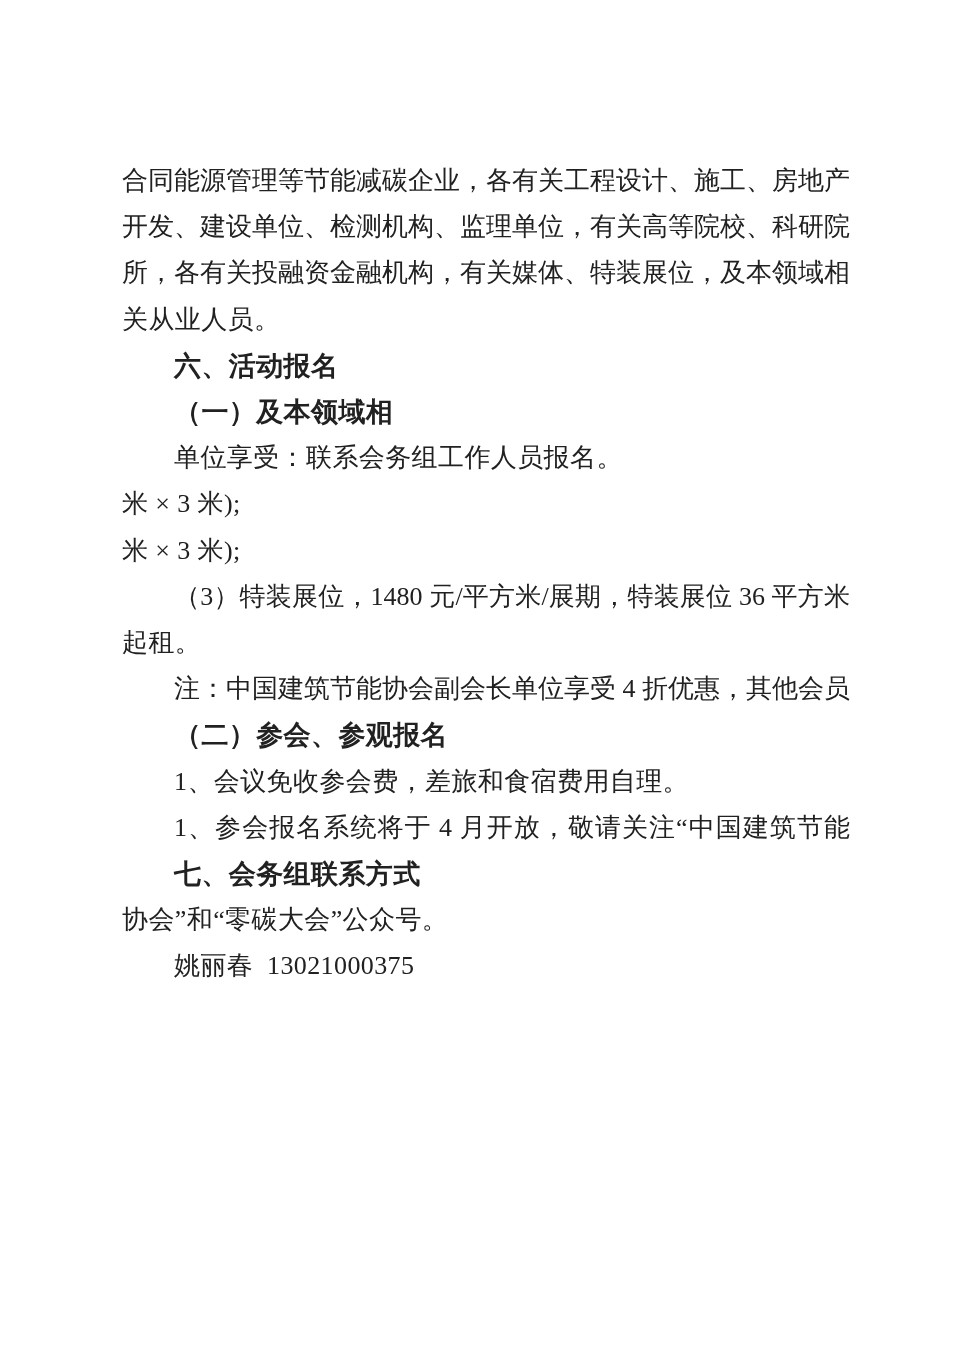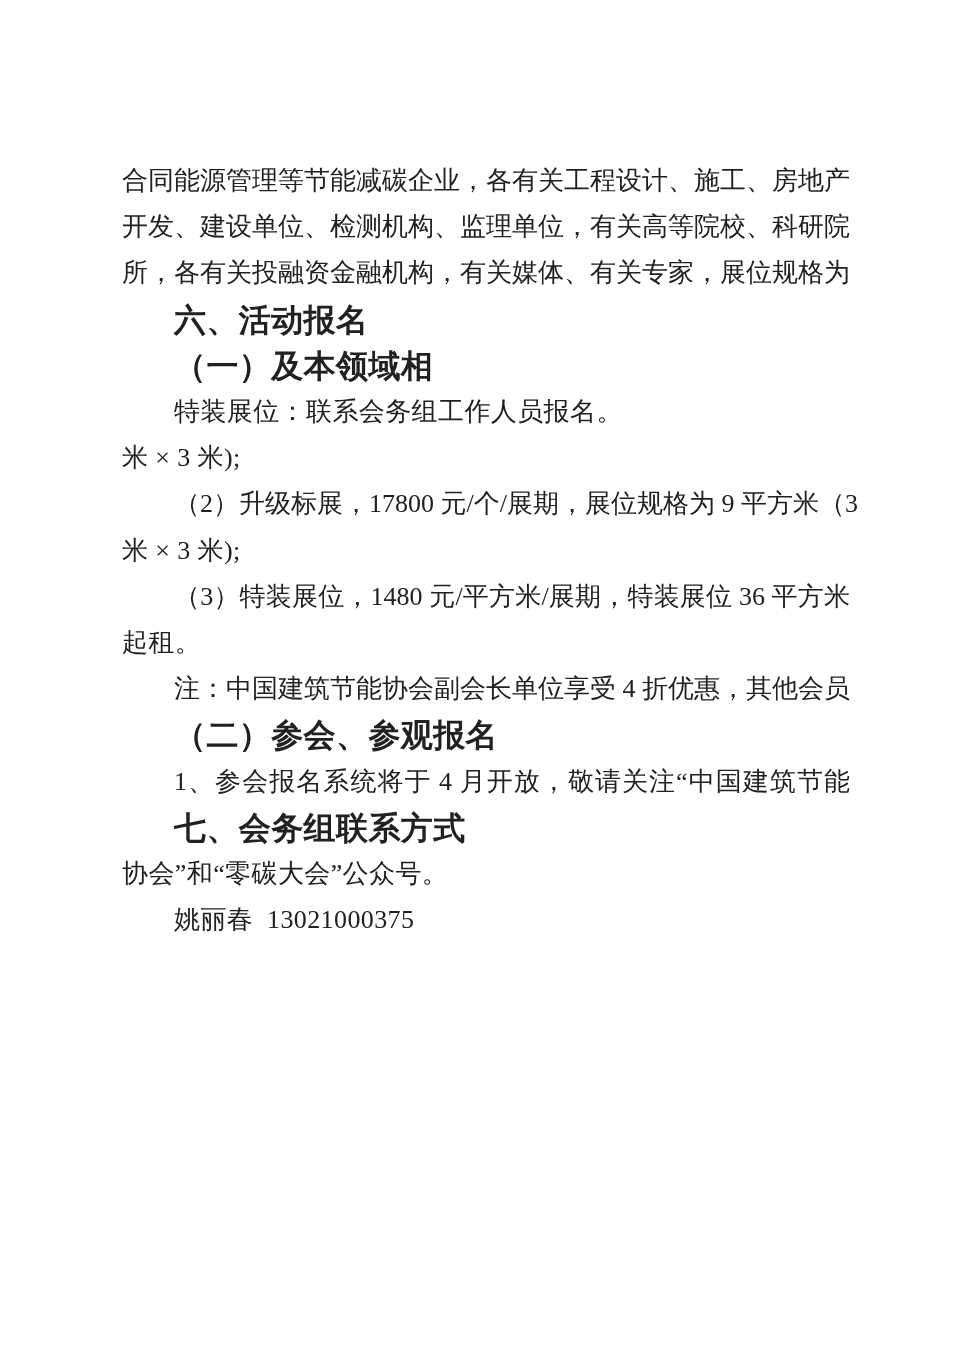--- a/index.html
+++ b/index.html
@@ -32,39 +32,40 @@
     text-indent: 52px;
   }
   .line.justify {
     letter-spacing: 0;
     text-align: justify;
     text-align-last: justify;
   }
   .line.bold {
     font-family: "Liberation Sans", "DejaVu Sans", sans-serif;
     font-weight: bold;
-    font-size: 32px;
+    font-size: 27px;
   }
 </style>
 </head>
 <body>
 
 <div class="page">
   <div class="content" id="doc-content">
       <div class="line justify">合同能源管理等节能减碳企业，各有关工程设计、施工、房地产</div>
       <div class="line justify">开发、建设单位、检测机构、监理单位，有关高等院校、科研院</div>
-      <div class="line justify">所，各有关投融资金融机构，有关媒体、有关专家，展位规格为</div>
+      <div class="line justify">所，各有关投融资金融机构，有关媒体、特装展位，及本领域相</div>
+      <div class="line">关从业人员。</div>
       <div class="line bold indent">六、活动报名</div>
       <div class="line bold indent">（一）及本领域相</div>
-      <div class="line indent">特装展位：联系会务组工作人员报名。</div>
+      <div class="line indent">单位享受：联系会务组工作人员报名。</div>
       <div class="line">米 × 3 米);</div>
-      <div class="line indent justify">（2）升级标展，17800 元/个/展期，展位规格为 9 平方米（3</div>
       <div class="line">米 × 3 米);</div>
       <div class="line indent justify">（3）特装展位，1480 元/平方米/展期，特装展位 36 平方米</div>
       <div class="line">起租。</div>
       <div class="line indent justify">注：中国建筑节能协会副会长单位享受 4 折优惠，其他会员</div>
       <div class="line bold indent">（二）参会、参观报名</div>
+      <div class="line indent">1、会议免收参会费，差旅和食宿费用自理。</div>
       <div class="line indent justify">1、参会报名系统将于 4 月开放，敬请关注“中国建筑节能</div>
       <div class="line bold indent">七、会务组联系方式</div>
       <div class="line">协会”和“零碳大会”公众号。</div>
       <div class="line indent">姚丽春&nbsp; 13021000375</div>
     </div>
 </div>
 
 </body></html>

